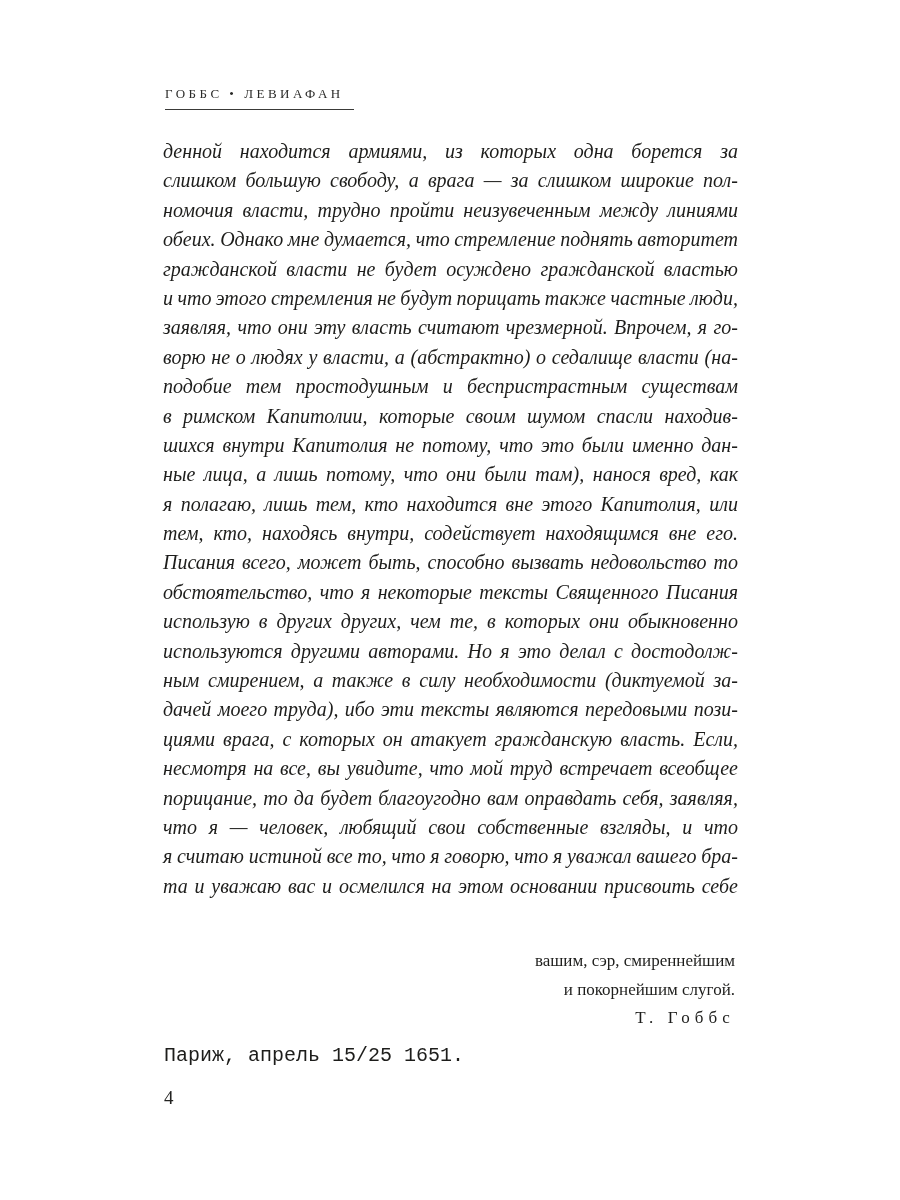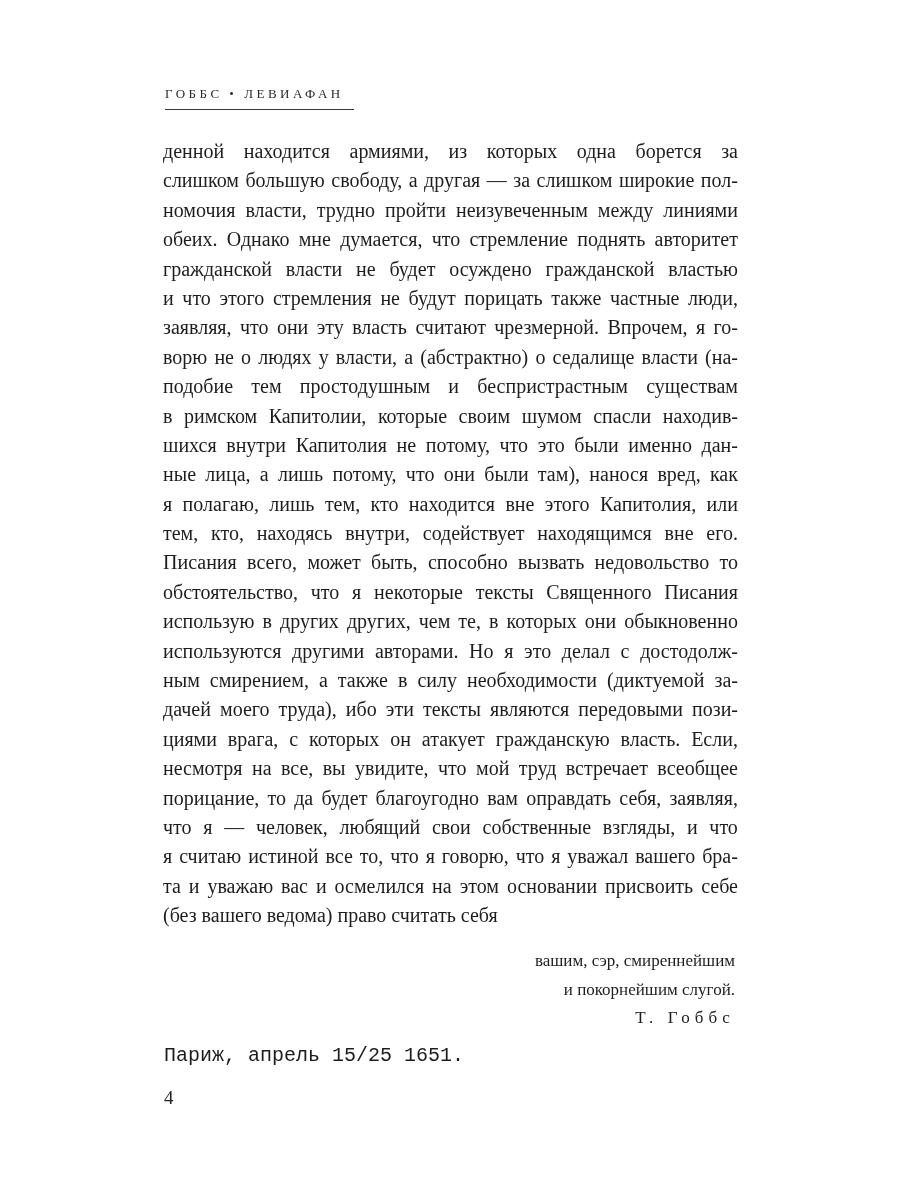--- a/index.html
+++ b/index.html
@@ -31,20 +31,21 @@
     top: 137px;
     width: 575px;
     font-size: 20px;
     line-height: 29.4px;
   }
   .jline {
     display: flex;
     justify-content: space-between;
     height: 29.4px;
     white-space: nowrap;
+    font-style: italic;
   }
   .lline {
     height: 29.4px;
     text-align: left;
     white-space: nowrap;
   }
   .signature {
     position: absolute;
     left: 163px;
     top: 947px;
@@ -87,21 +88,21 @@
         <span>которых</span>
         <span>одна</span>
         <span>борется</span>
         <span>за</span>
       </div>
     <div class="jline">
         <span>слишком</span>
         <span>большую</span>
         <span>свободу,</span>
         <span>а</span>
-        <span>другая</span>
+        <span>врага</span>
         <span>—</span>
         <span>за</span>
         <span>слишком</span>
         <span>широкие</span>
         <span>пол-</span>
       </div>
     <div class="jline">
         <span>номочия</span>
         <span>власти,</span>
         <span>трудно</span>
@@ -364,21 +365,20 @@
         <span>уважаю</span>
         <span>вас</span>
         <span>и</span>
         <span>осмелился</span>
         <span>на</span>
         <span>этом</span>
         <span>основании</span>
         <span>присвоить</span>
         <span>себе</span>
       </div>
-    <div class="lline">(без вашего ведома) право считать себя</div>
   </div>
 
   <div class="signature">
     <div>вашим, сэр, смиреннейшим</div>
     <div>и покорнейшим слугой.</div>
     <div class="author">Т. Гоббс</div>
   </div>
 
   <div class="dateline">Париж, апрель 15/25 1651.</div>
 

